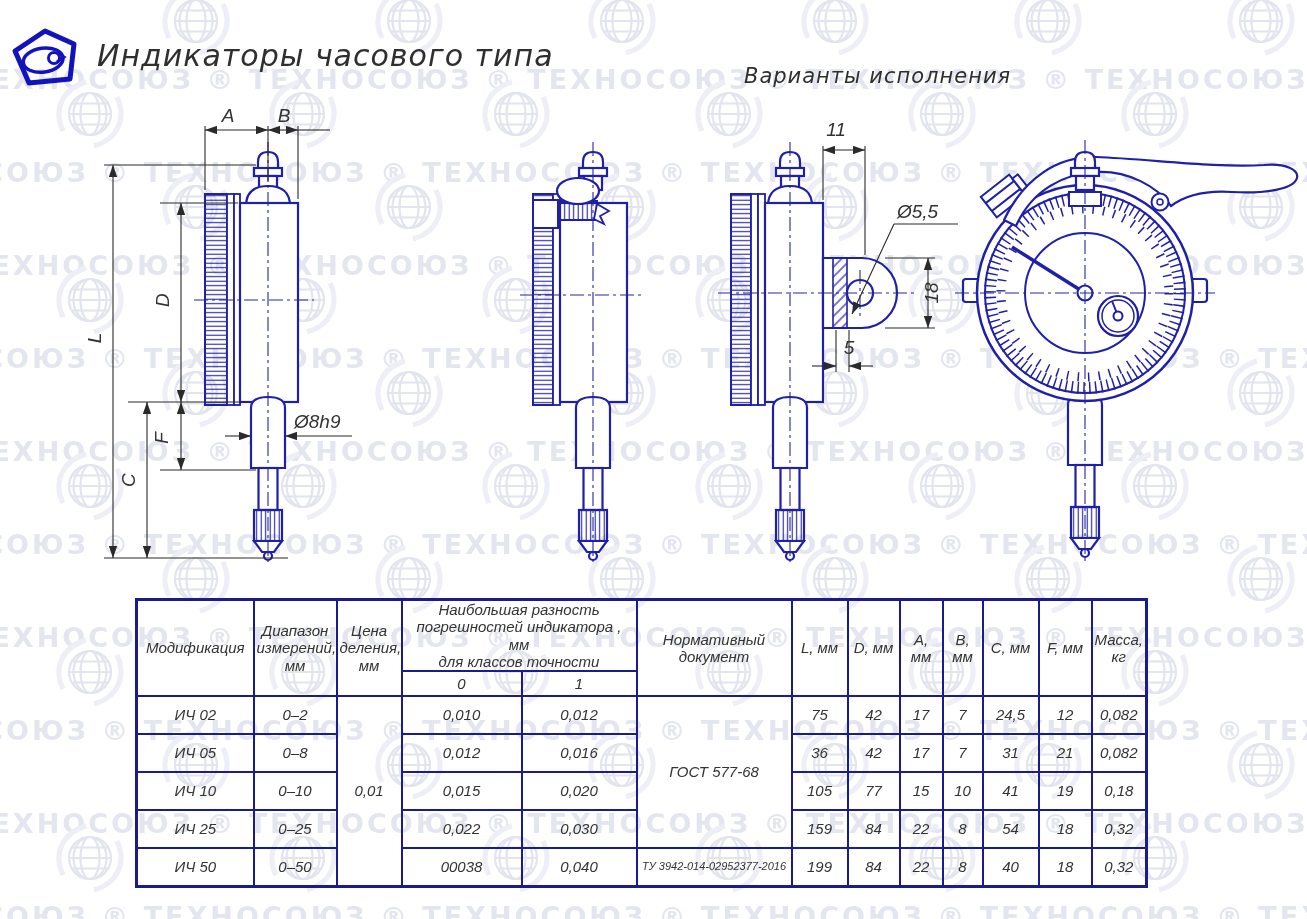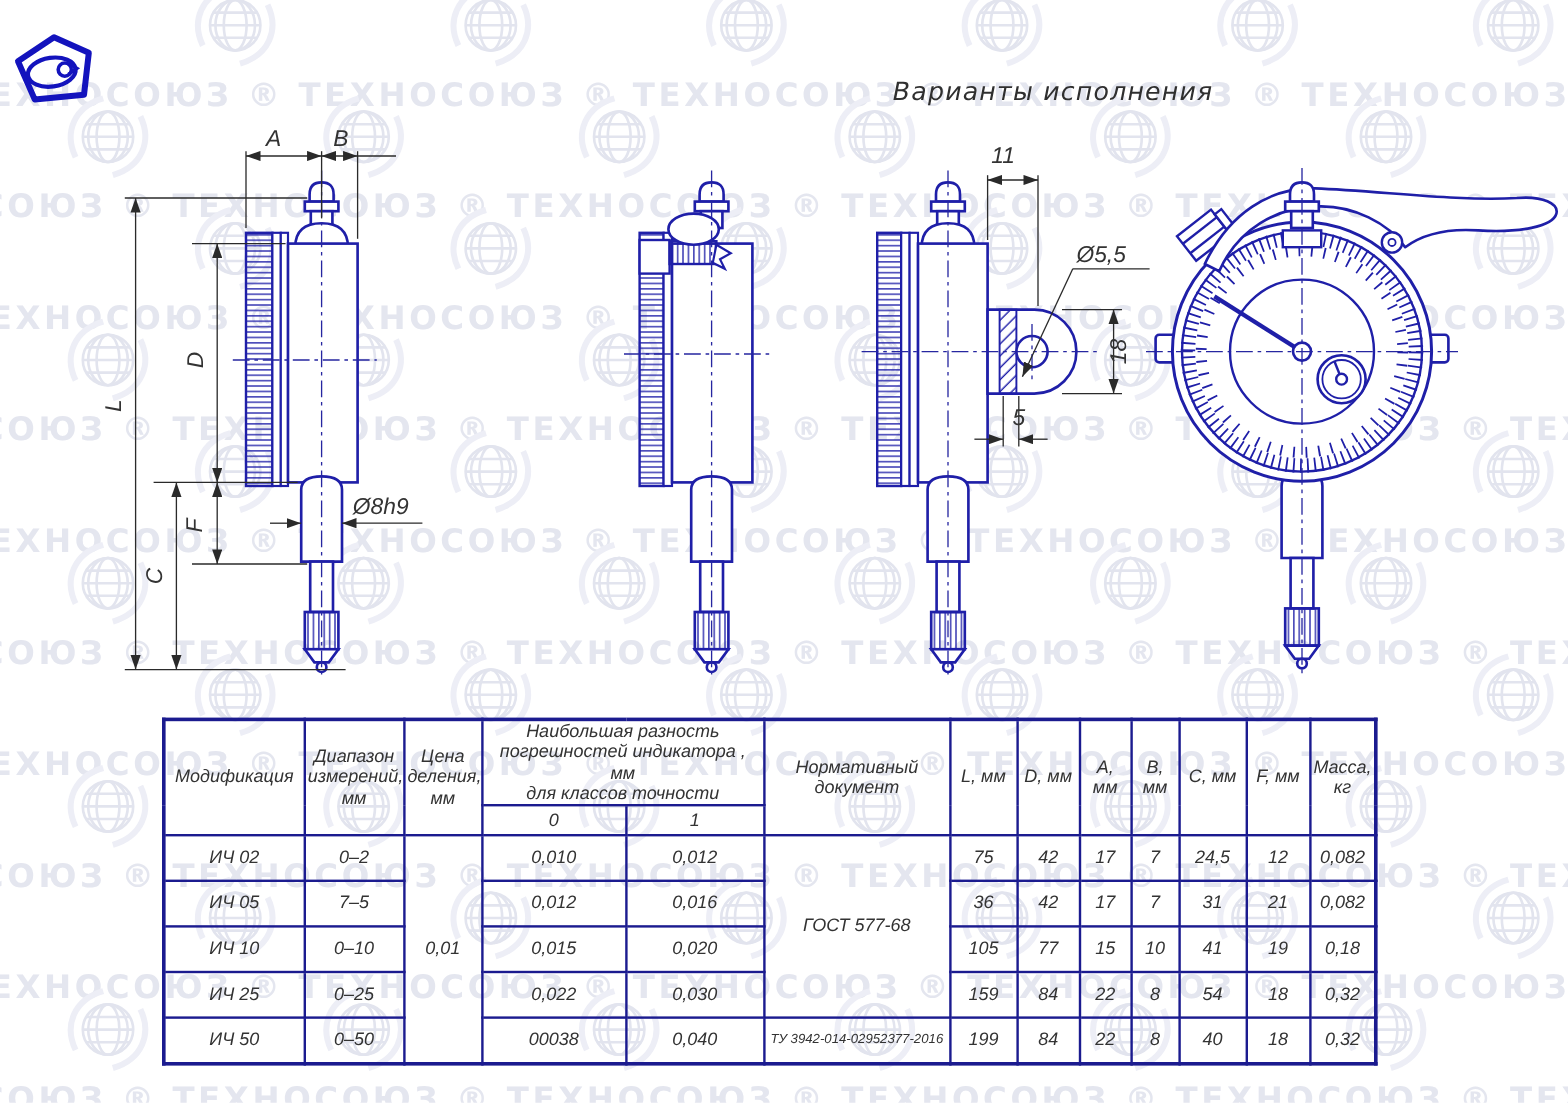--- a/index.html
+++ b/index.html
@@ -143,20 +143,21 @@
 
   <svg id="logo" width="70" height="66" viewBox="0 0 70 66">
     <path d="M 35,5 L 64,18 L 60,53 L 19,57 L 5,25 Z" fill="none" stroke="#1313bd" stroke-width="5" stroke-linejoin="round"></path>
     <g transform="rotate(-8 34 33)">
       <ellipse cx="33" cy="34" rx="20" ry="12" fill="none" stroke="#1313bd" stroke-width="3.5"></ellipse>
     </g>
     <circle cx="44" cy="32" r="5.5" fill="none" stroke="#1313bd" stroke-width="3"></circle>
     <path d="M 47,36 L 54,31 L 49,28" fill="none" stroke="#1313bd" stroke-width="3"></path>
   </svg>
 
+  <div class="doc-title">Индикаторы часового типа</div>
   <div class="variants-title">Варианты исполнения</div>
 
   <svg id="drawings" width="1307" height="919" viewBox="0 0 1307 919">
     <defs>
       <pattern id="knurlH" width="6" height="4.5" patternUnits="userSpaceOnUse">
         <path d="M0,2.2 H6" stroke="#1f1fa8" stroke-width="1.1"></path>
       </pattern>
       <pattern id="knurlV" width="4.5" height="6" patternUnits="userSpaceOnUse">
         <path d="M2.2,0 V6" stroke="#1f1fa8" stroke-width="1.1"></path>
       </pattern>
@@ -373,21 +374,21 @@
         <td>75</td>
         <td>42</td>
         <td>17</td>
         <td>7</td>
         <td>24,5</td>
         <td>12</td>
         <td>0,082</td>
       </tr>
       <tr>
         <td>ИЧ 05</td>
-        <td>7–5</td>
+        <td>0–8</td>
         <td>0,012</td>
         <td>0,016</td>
         <td>36</td>
         <td>42</td>
         <td>17</td>
         <td>7</td>
         <td>31</td>
         <td>21</td>
         <td>0,082</td>
       </tr>

